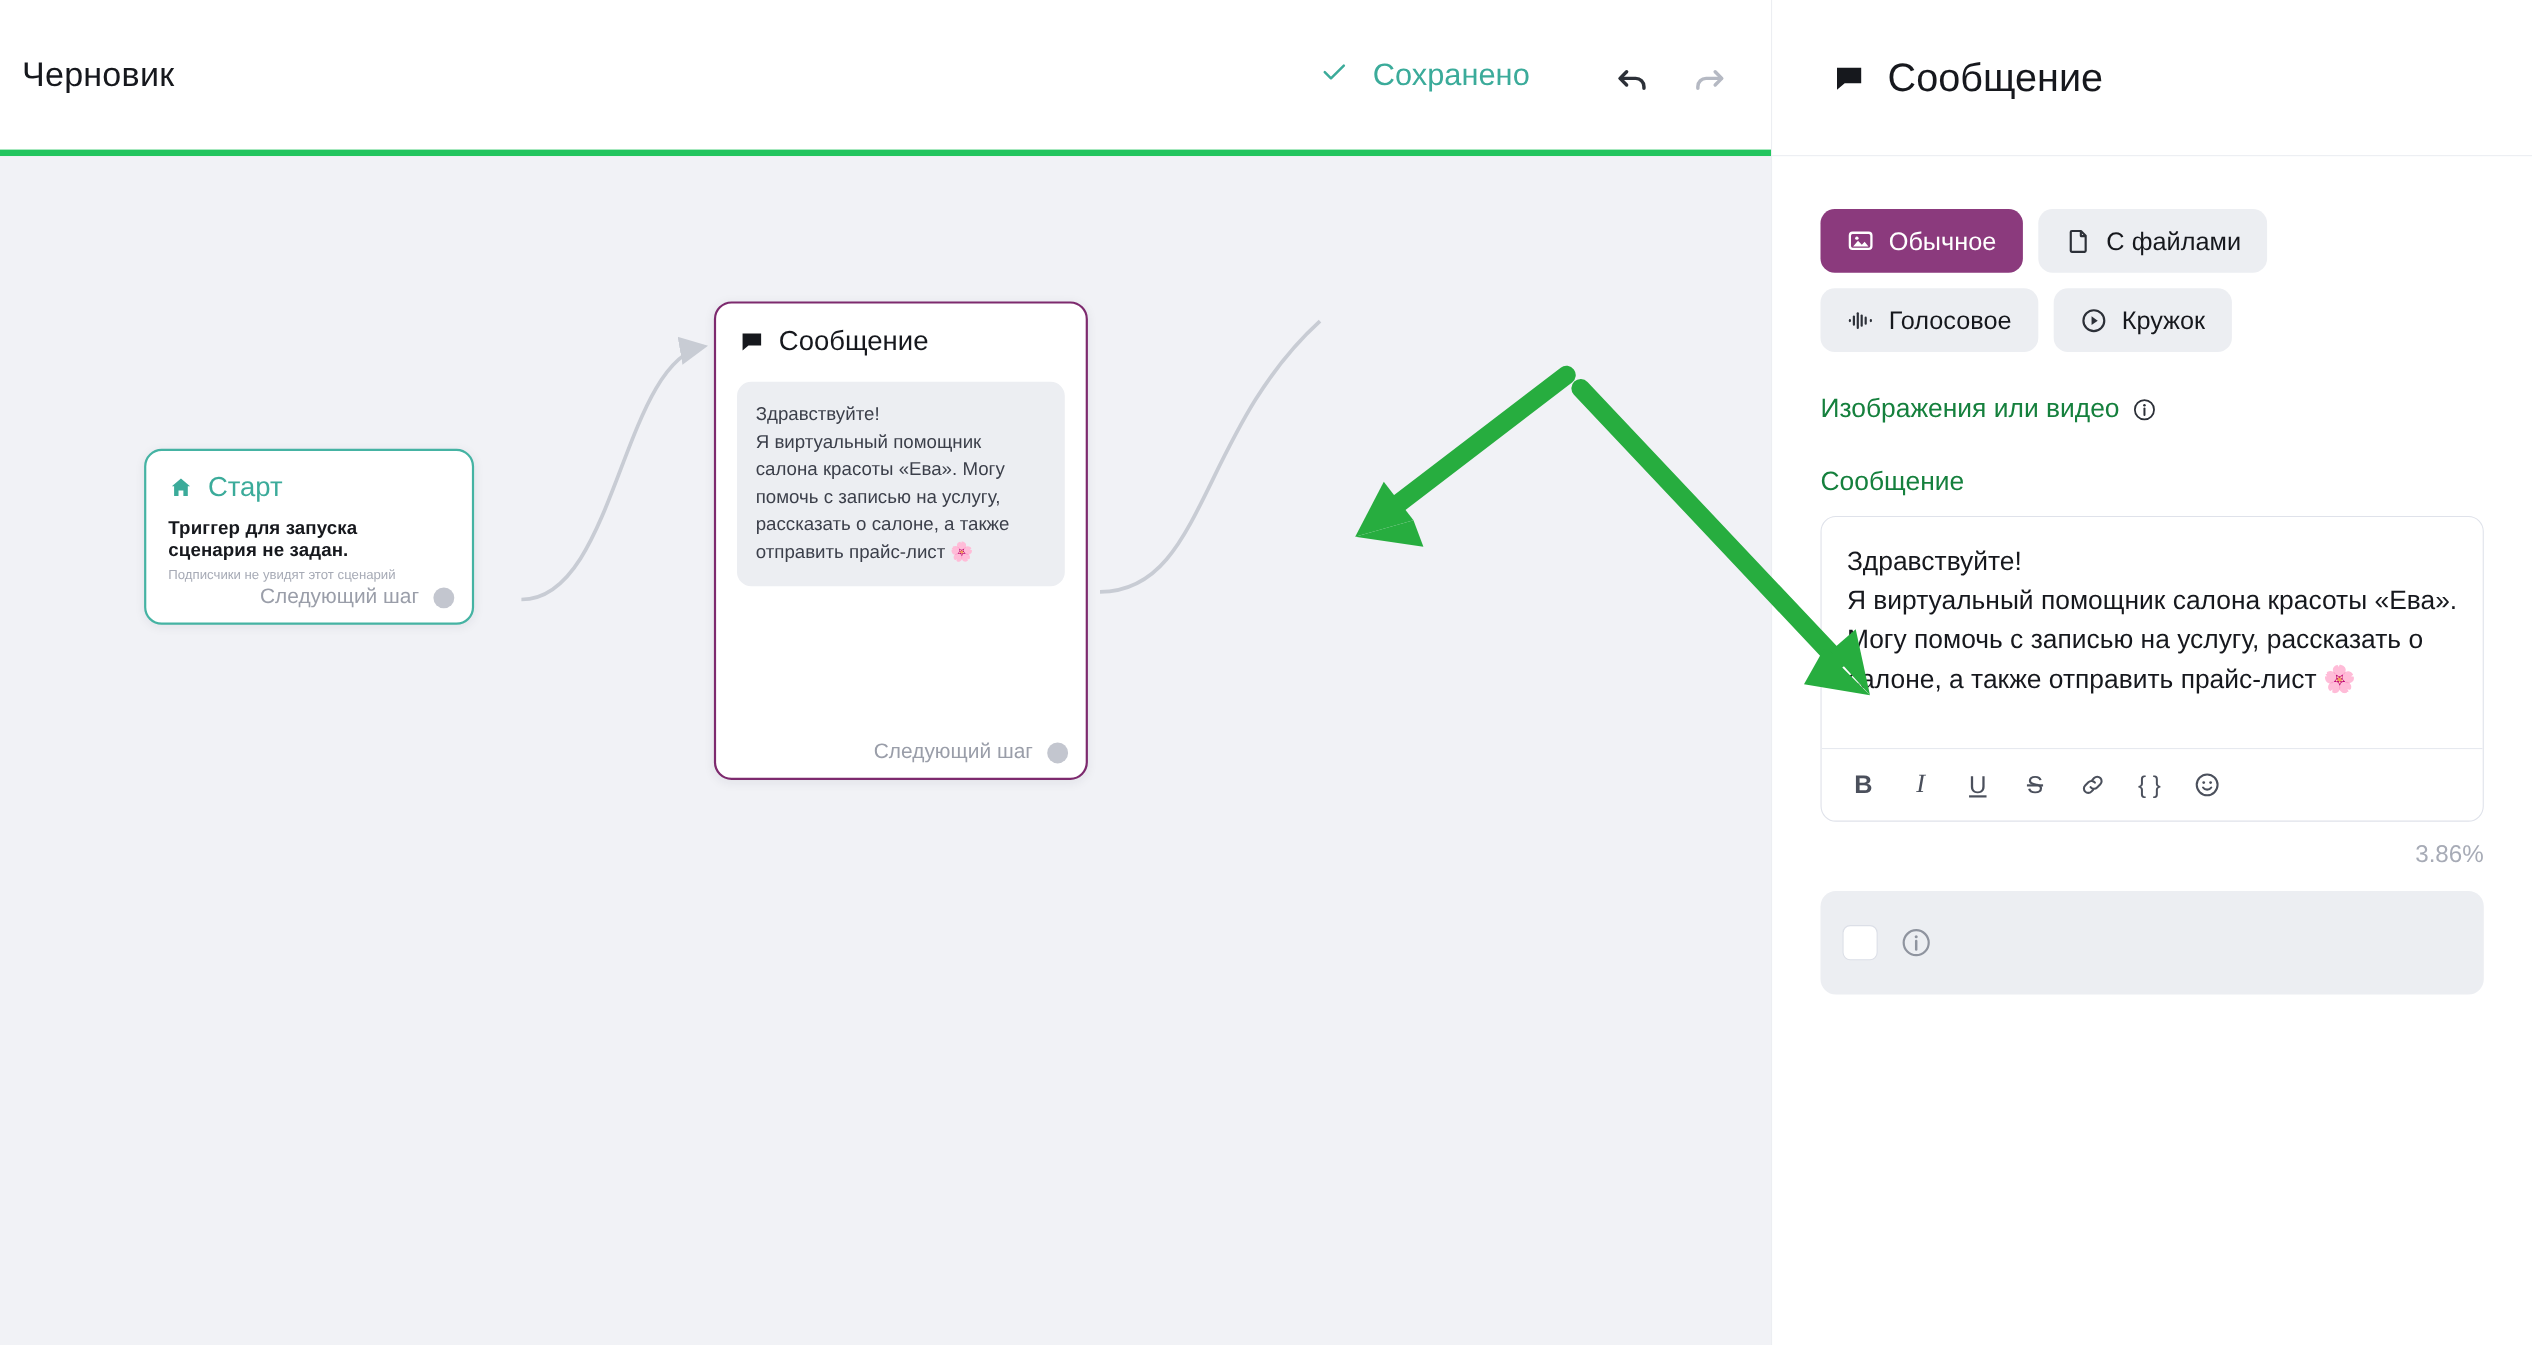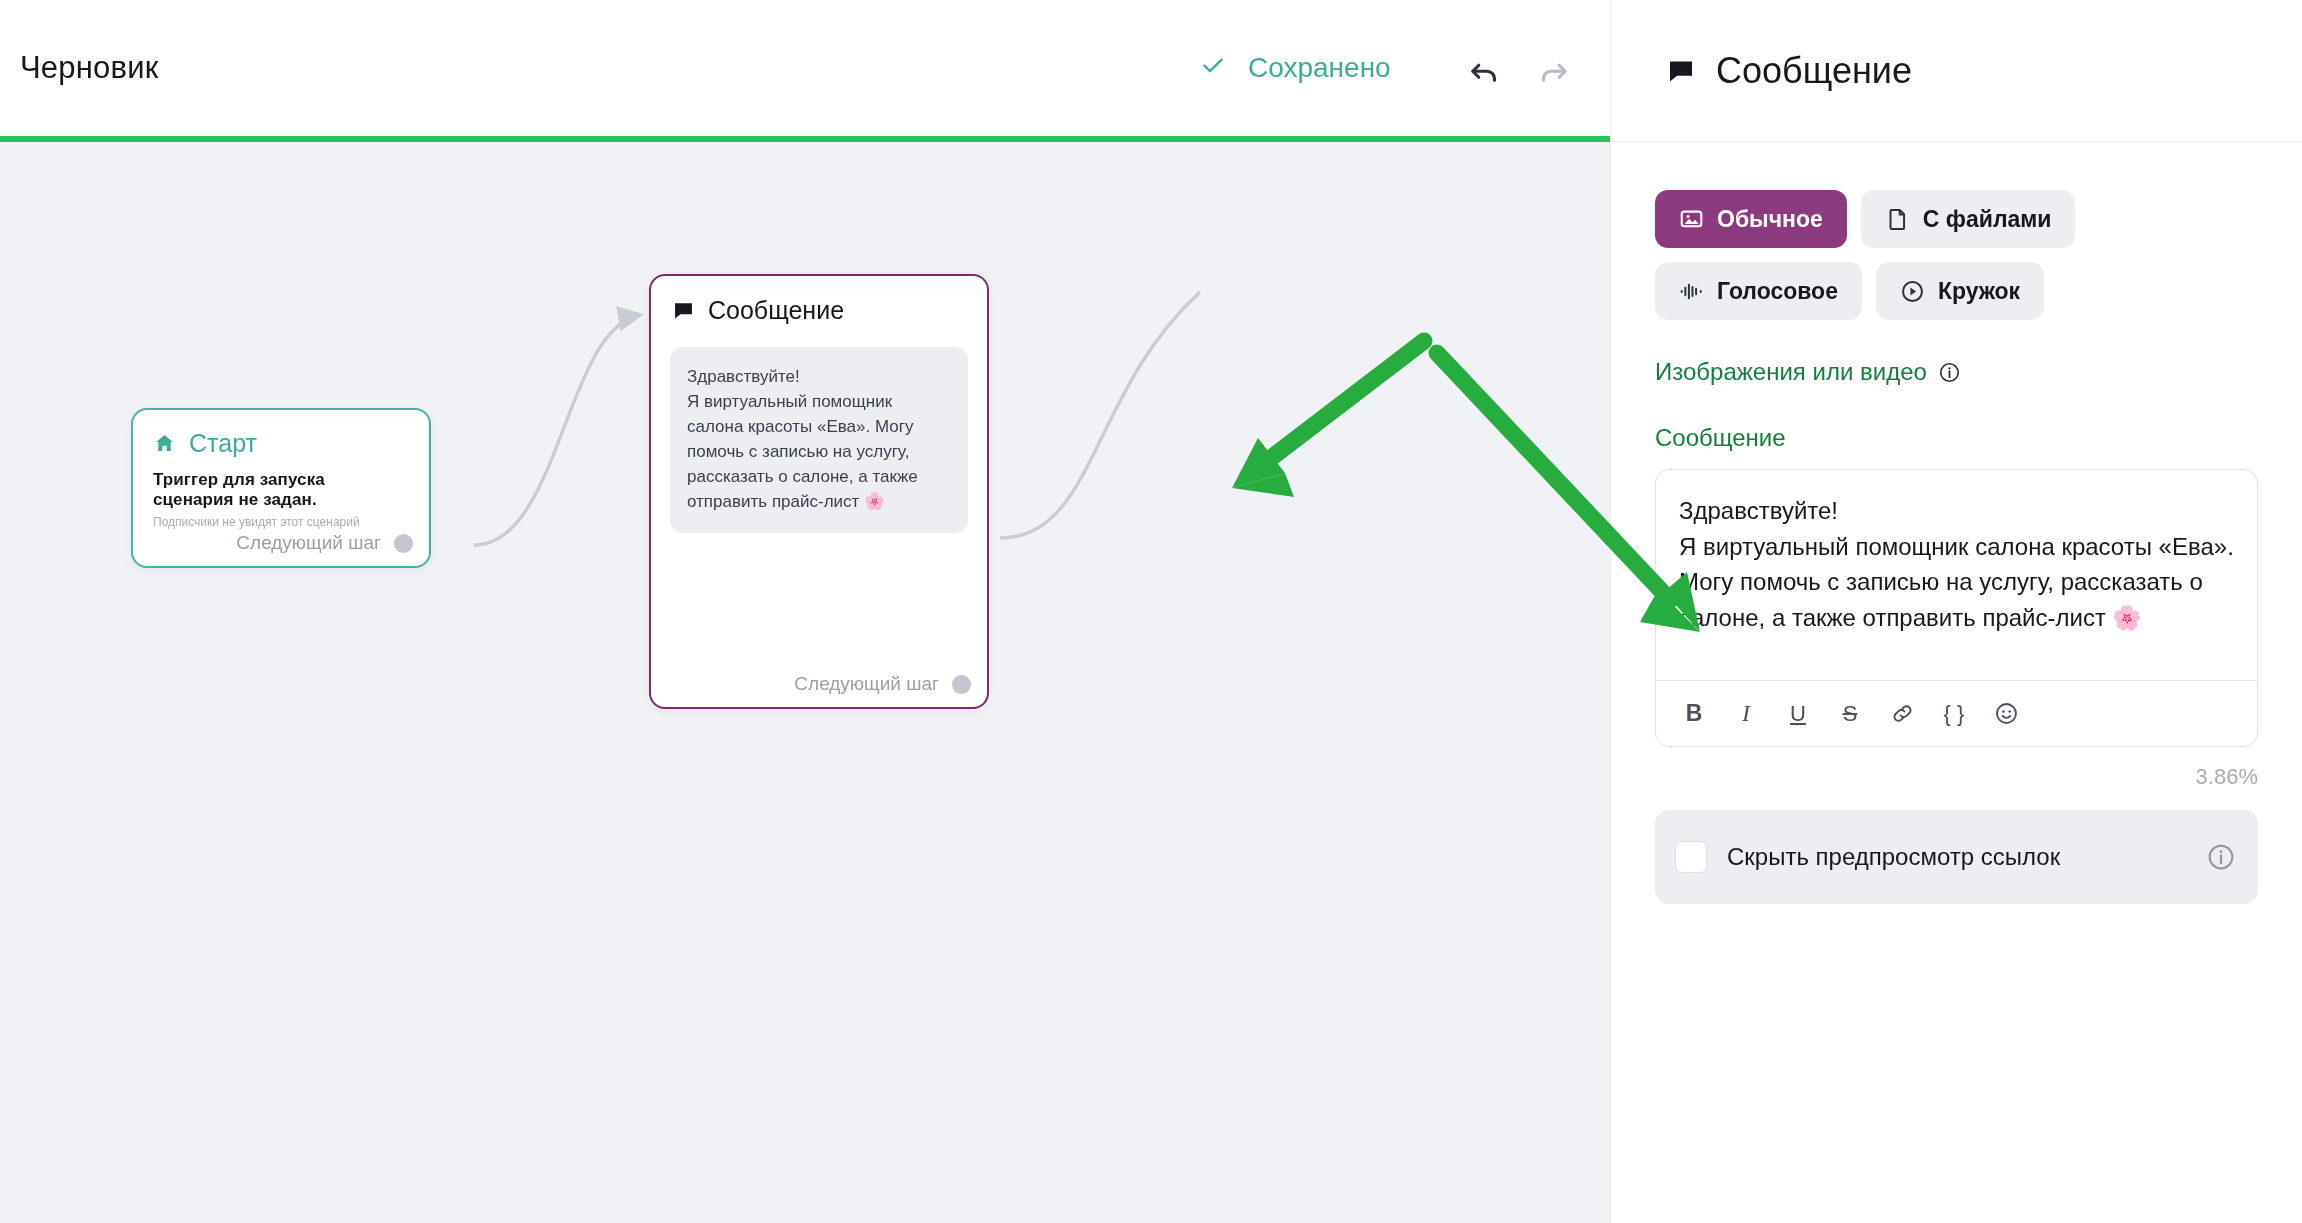--- a/index.html
+++ b/index.html
@@ -121,21 +121,20 @@
   .panel-body { padding: 48px 44px 0 44px; }
 
   .tabrow { display: flex; gap: 14px; margin-bottom: 14px; }
   .tab {
     display: inline-flex; align-items: center; gap: 13px;
     height: 58px; padding: 0 24px;
     border-radius: 13px; border: none; cursor: pointer;
     font-size: 23px; color: #16181d;
     background: #eceef2;
     white-space: nowrap;
-    font-weight: bold;
   }
   .tab.active { background: #8b3a7d; color: #ffffff; }
 
   .field-label {
     display: flex; align-items: center; gap: 11px;
     font-size: 24px; color: #15803d;
     margin-top: 38px; margin-bottom: 17px;
   }
   .dropzone {
     height: 70px; border: 2px dashed #d3d7e0; border-radius: 14px;
@@ -354,21 +353,20 @@
               <path d="M8.4 14.3a4.4 4.4 0 007.2 0" fill="none" stroke="#4b505c" stroke-width="1.8" stroke-linecap="round"></path>
             </svg>
           </button>
         </div>
       </div>
 
       <div class="pct">3.86%</div>
 
       <div class="check-row">
         <span class="cbox"></span>
-        <span class="check-label">Скрыть предпросмотр ссылок</span>
         <svg class="info-circle" width="30" height="30" viewBox="0 0 24 24">
           <circle cx="12" cy="12" r="9.1" fill="none" stroke="#8f949f" stroke-width="1.6"></circle>
           <circle cx="12" cy="7.7" r="1.1" fill="#8f949f"></circle>
           <path d="M12 10.7v6.2" stroke="#8f949f" stroke-width="1.8" stroke-linecap="round"></path>
         </svg>
       </div>
 
     </div>
   </div>
 

